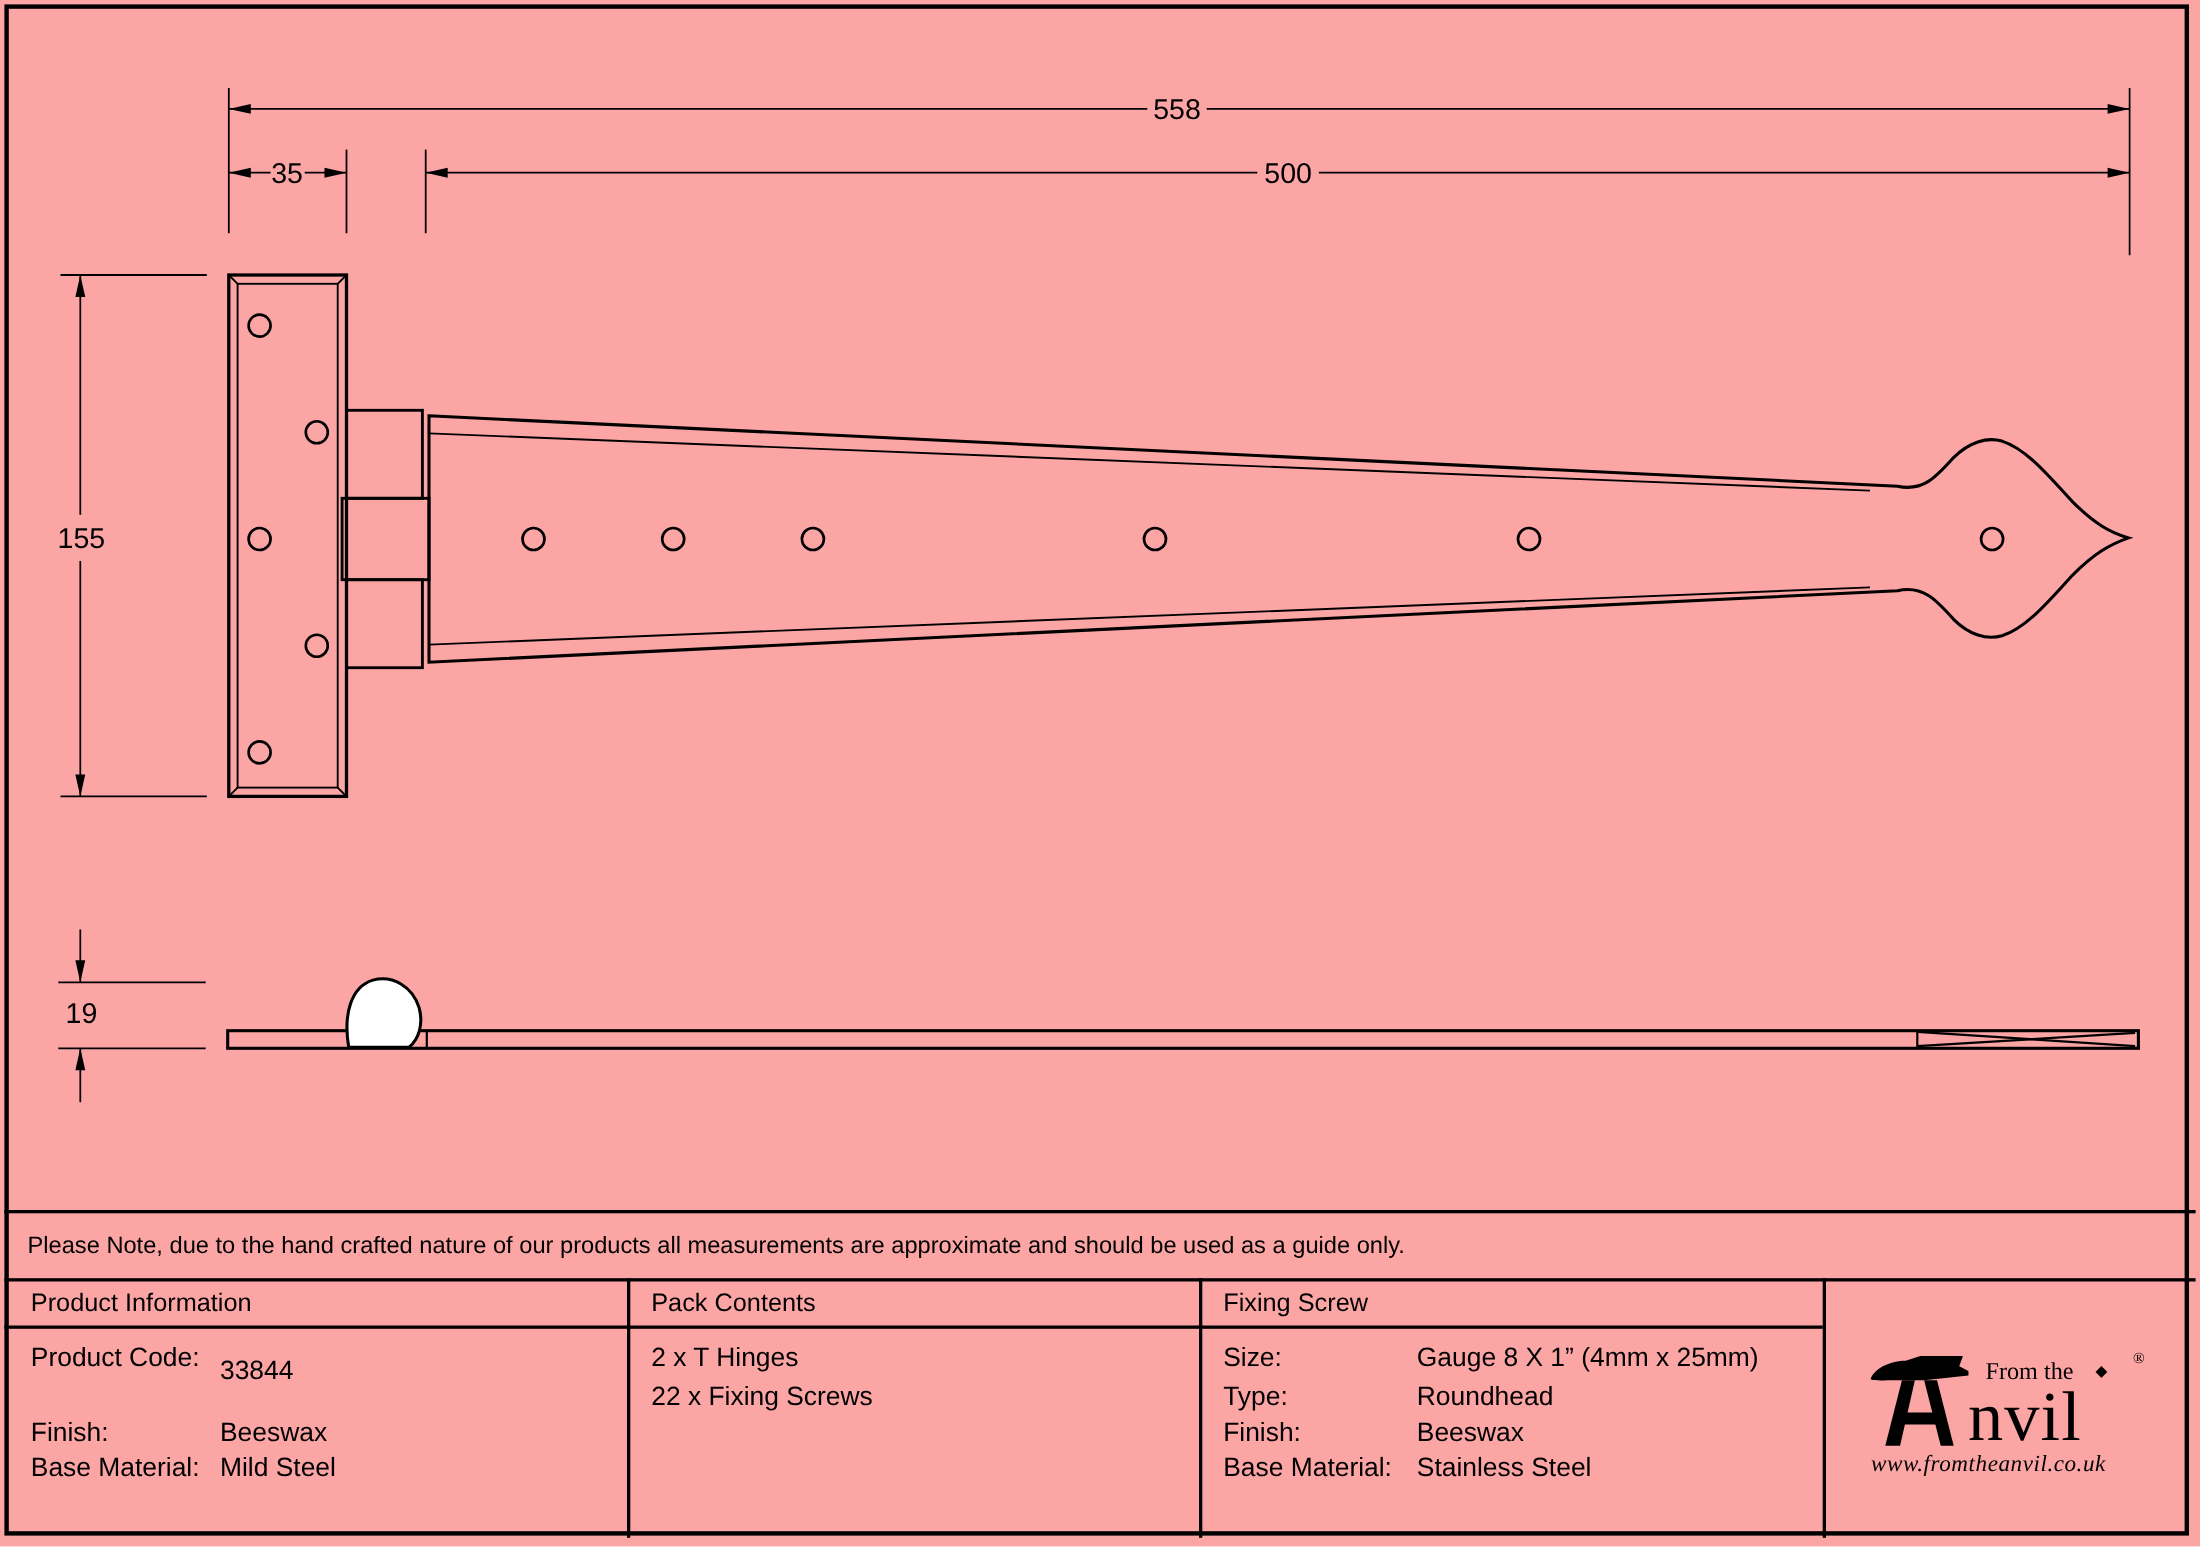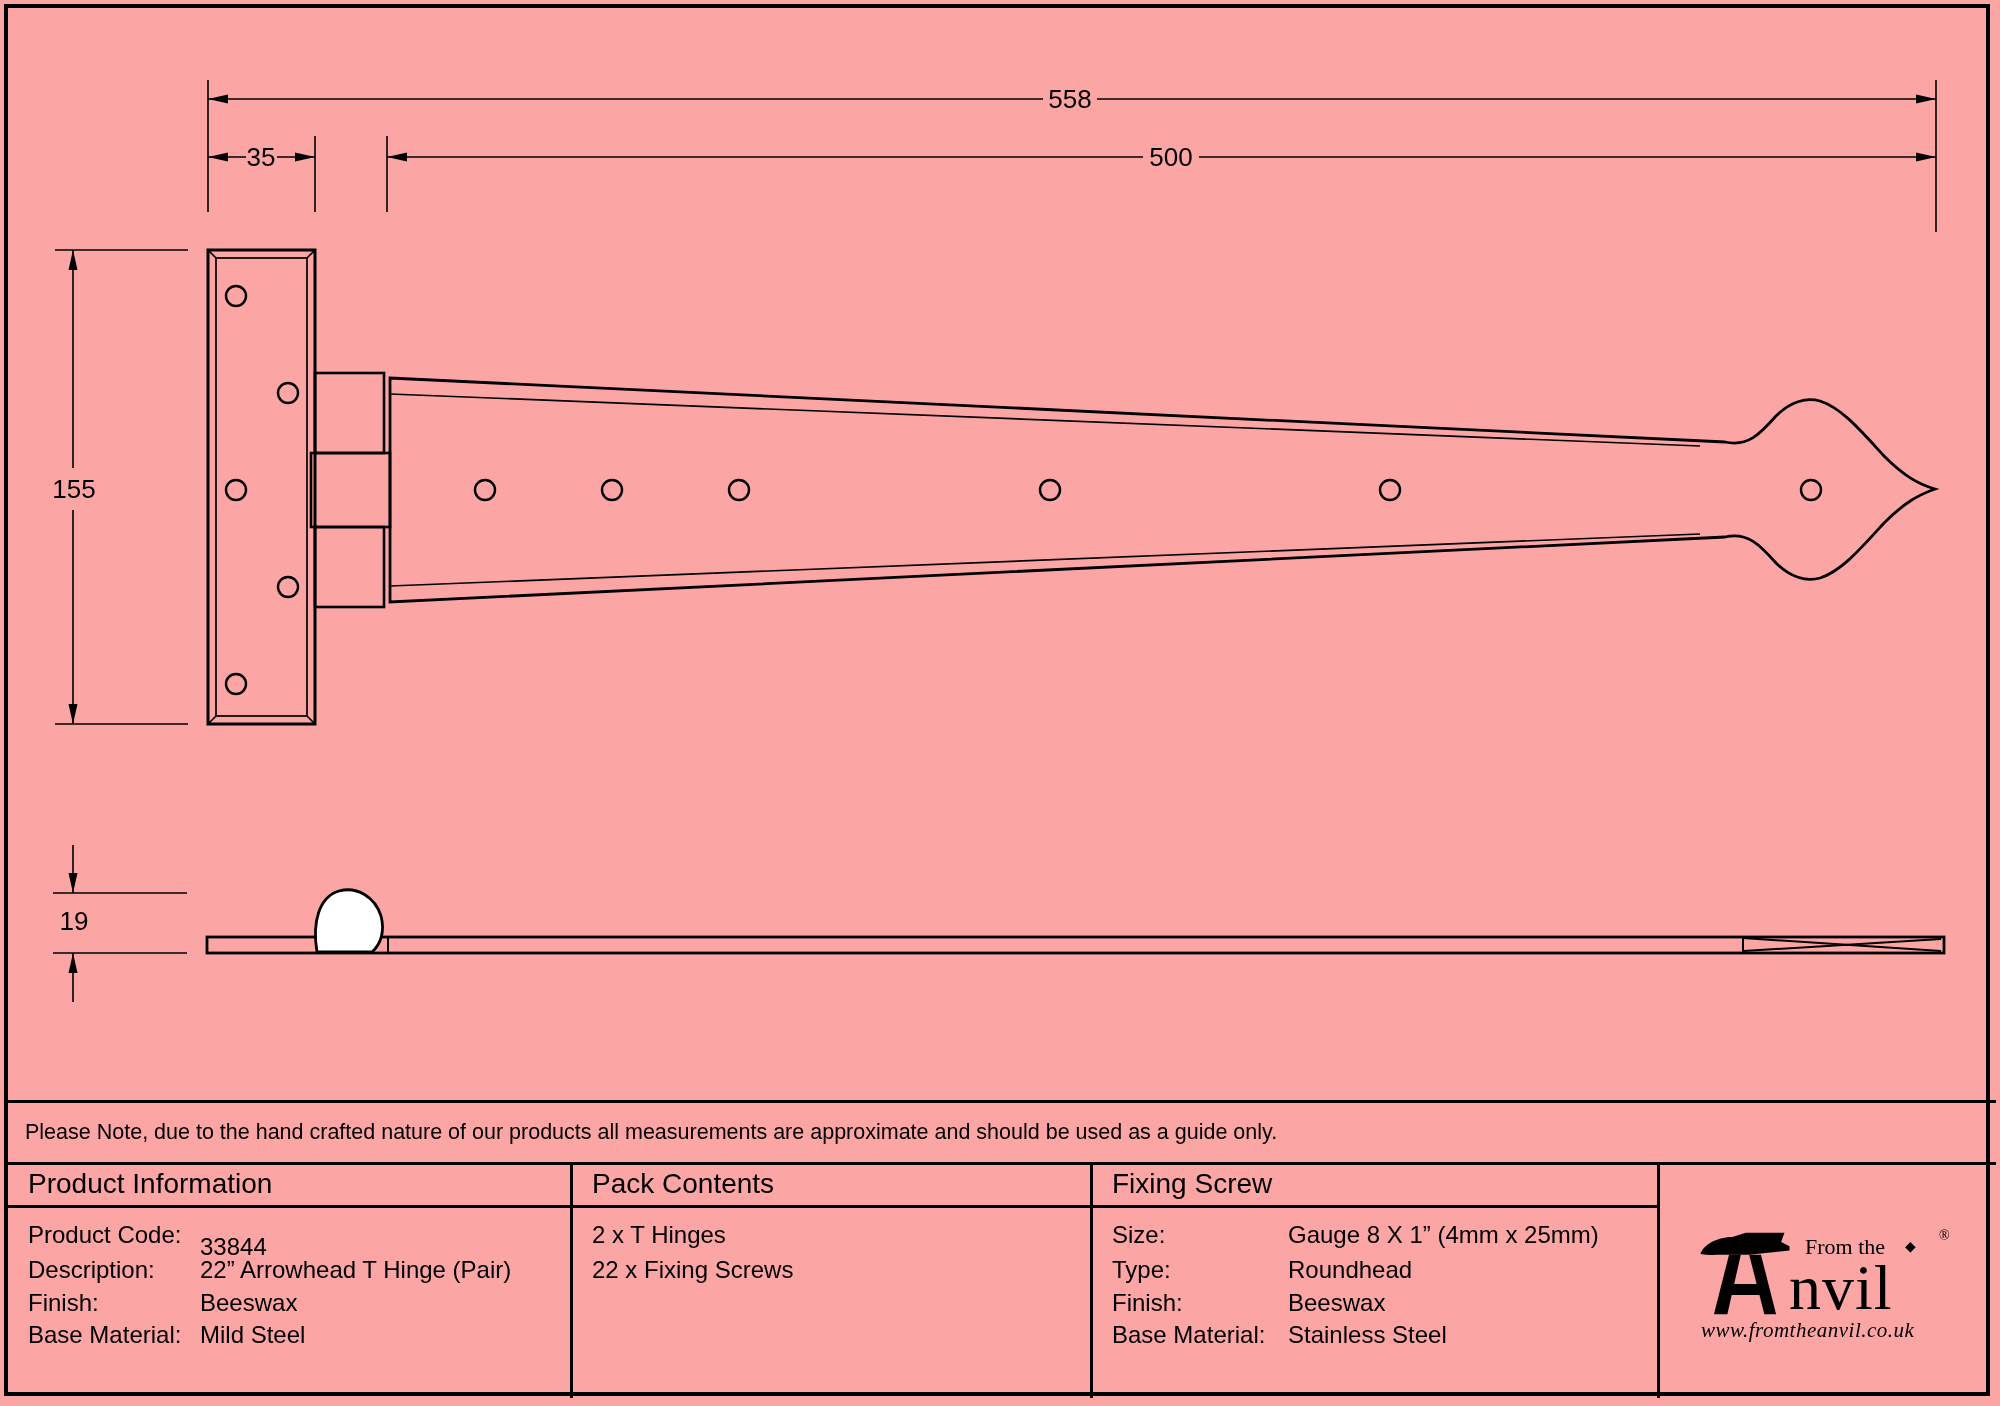--- a/index.html
+++ b/index.html
@@ -3,21 +3,21 @@
 <meta charset="utf-8">
 <style>
   html,body{margin:0;padding:0;background:#ffffff;}
   #page{position:relative;width:2000px;height:1406px;background:#fca5a5;
         font-family:"Liberation Sans",sans-serif;color:#000;overflow:hidden;}
   .page-border{position:absolute;left:4px;top:4px;width:1986px;height:1392px;
         border:4px solid #000;box-sizing:border-box;}
   svg text{font-family:"Liberation Sans",sans-serif;}
   .hline{position:absolute;background:#000;height:3px;}
   .vline{position:absolute;background:#000;width:3px;}
-  .cell-header{position:absolute;font-size:28px;line-height:40px;height:40px;white-space:nowrap;}
+  .cell-header{position:absolute;font-size:23px;line-height:40px;height:40px;white-space:nowrap;}
   .note-text{position:absolute;left:25px;top:1107px;font-size:21.5px;line-height:50px;white-space:nowrap;}
   .trow{position:absolute;height:32px;line-height:32px;font-size:24px;white-space:nowrap;}
   .tlabel{position:absolute;left:0;}
   .tvalue{position:absolute;}
   
   .logo{position:absolute;left:1695px;top:1228px;width:268px;height:125px;}
   .logo .fromthe{position:absolute;left:110px;top:6px;font-family:"Liberation Serif",serif;
         font-size:22px;white-space:nowrap;}
   .logo .diamond{position:absolute;left:210px;top:10px;font-size:14px;}
   .logo .nvil{position:absolute;left:94px;top:28px;font-family:"Liberation Serif",serif;
@@ -149,24 +149,20 @@
   <div class="note-text">Please Note, due to the hand crafted nature of our products all measurements are approximate and should be used as a guide only.</div>
 
   <div class="cell-header" style="left:28px;top:1164px;">Product Information</div>
   <div class="cell-header" style="left:592px;top:1164px;">Pack Contents</div>
   <div class="cell-header" style="left:1112px;top:1164px;">Fixing Screw</div>
 
   <div class="trow" style="left:28px;top:1219px;width:540px;">
     <span class="tlabel">Product Code:</span>
     <span class="tvalue" style="left:172px;margin-top:12px;">33844</span>
   </div>
-  <div class="trow" style="left:28px;top:1254px;width:540px;">
-    <span class="tlabel">Description:</span>
-    <span class="tvalue" style="left:172px;">22” Arrowhead T Hinge (Pair)</span>
-  </div>
   <div class="trow" style="left:28px;top:1287px;width:540px;">
     <span class="tlabel">Finish:</span>
     <span class="tvalue" style="left:172px;">Beeswax</span>
   </div>
   <div class="trow" style="left:28px;top:1319px;width:540px;">
     <span class="tlabel">Base Material:</span>
     <span class="tvalue" style="left:172px;">Mild Steel</span>
   </div>
 
   <div class="trow" style="left:592px;top:1219px;width:480px;">2 x T Hinges</div>

